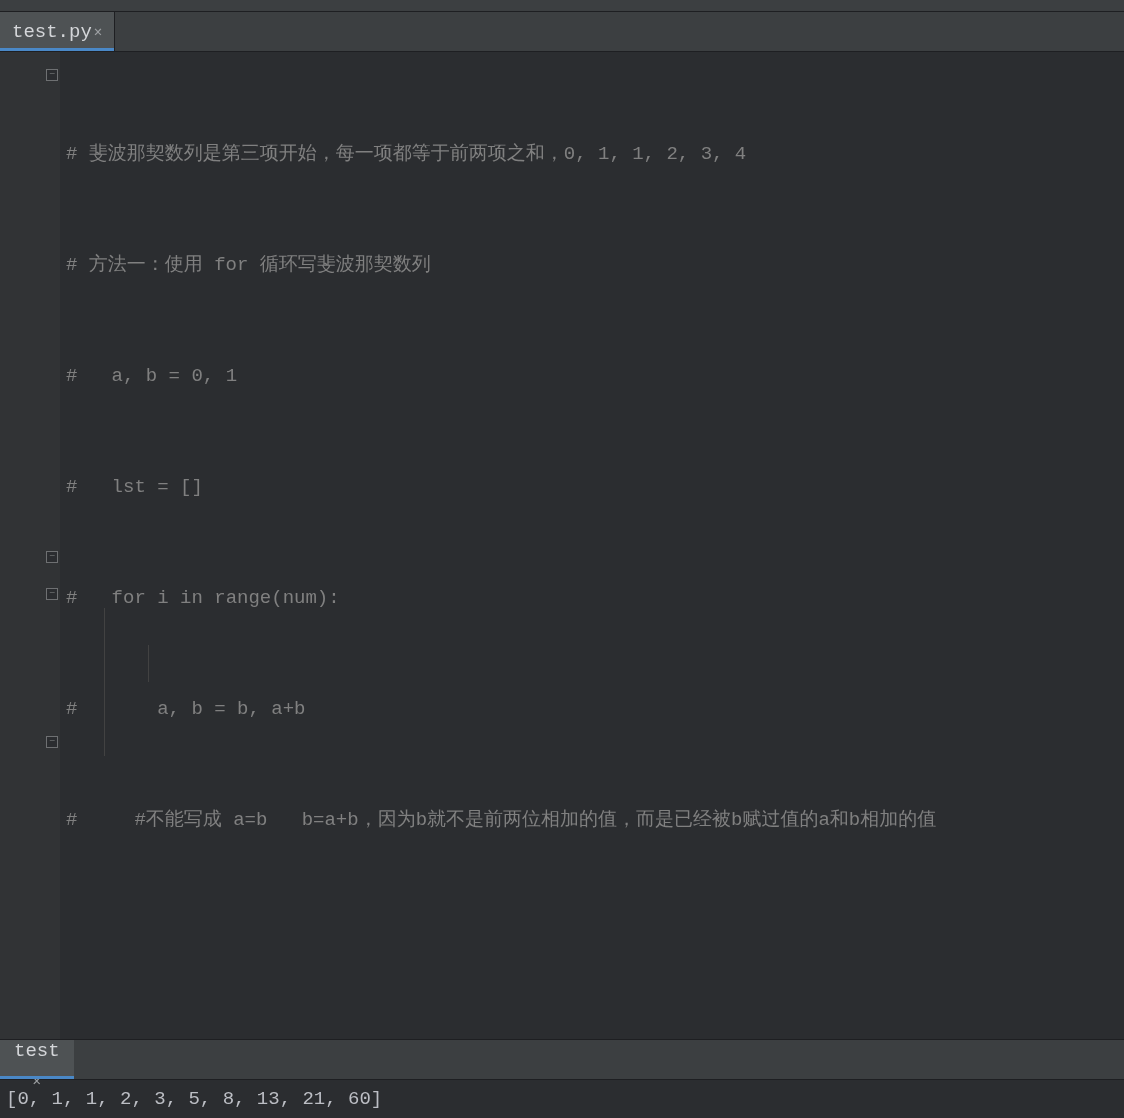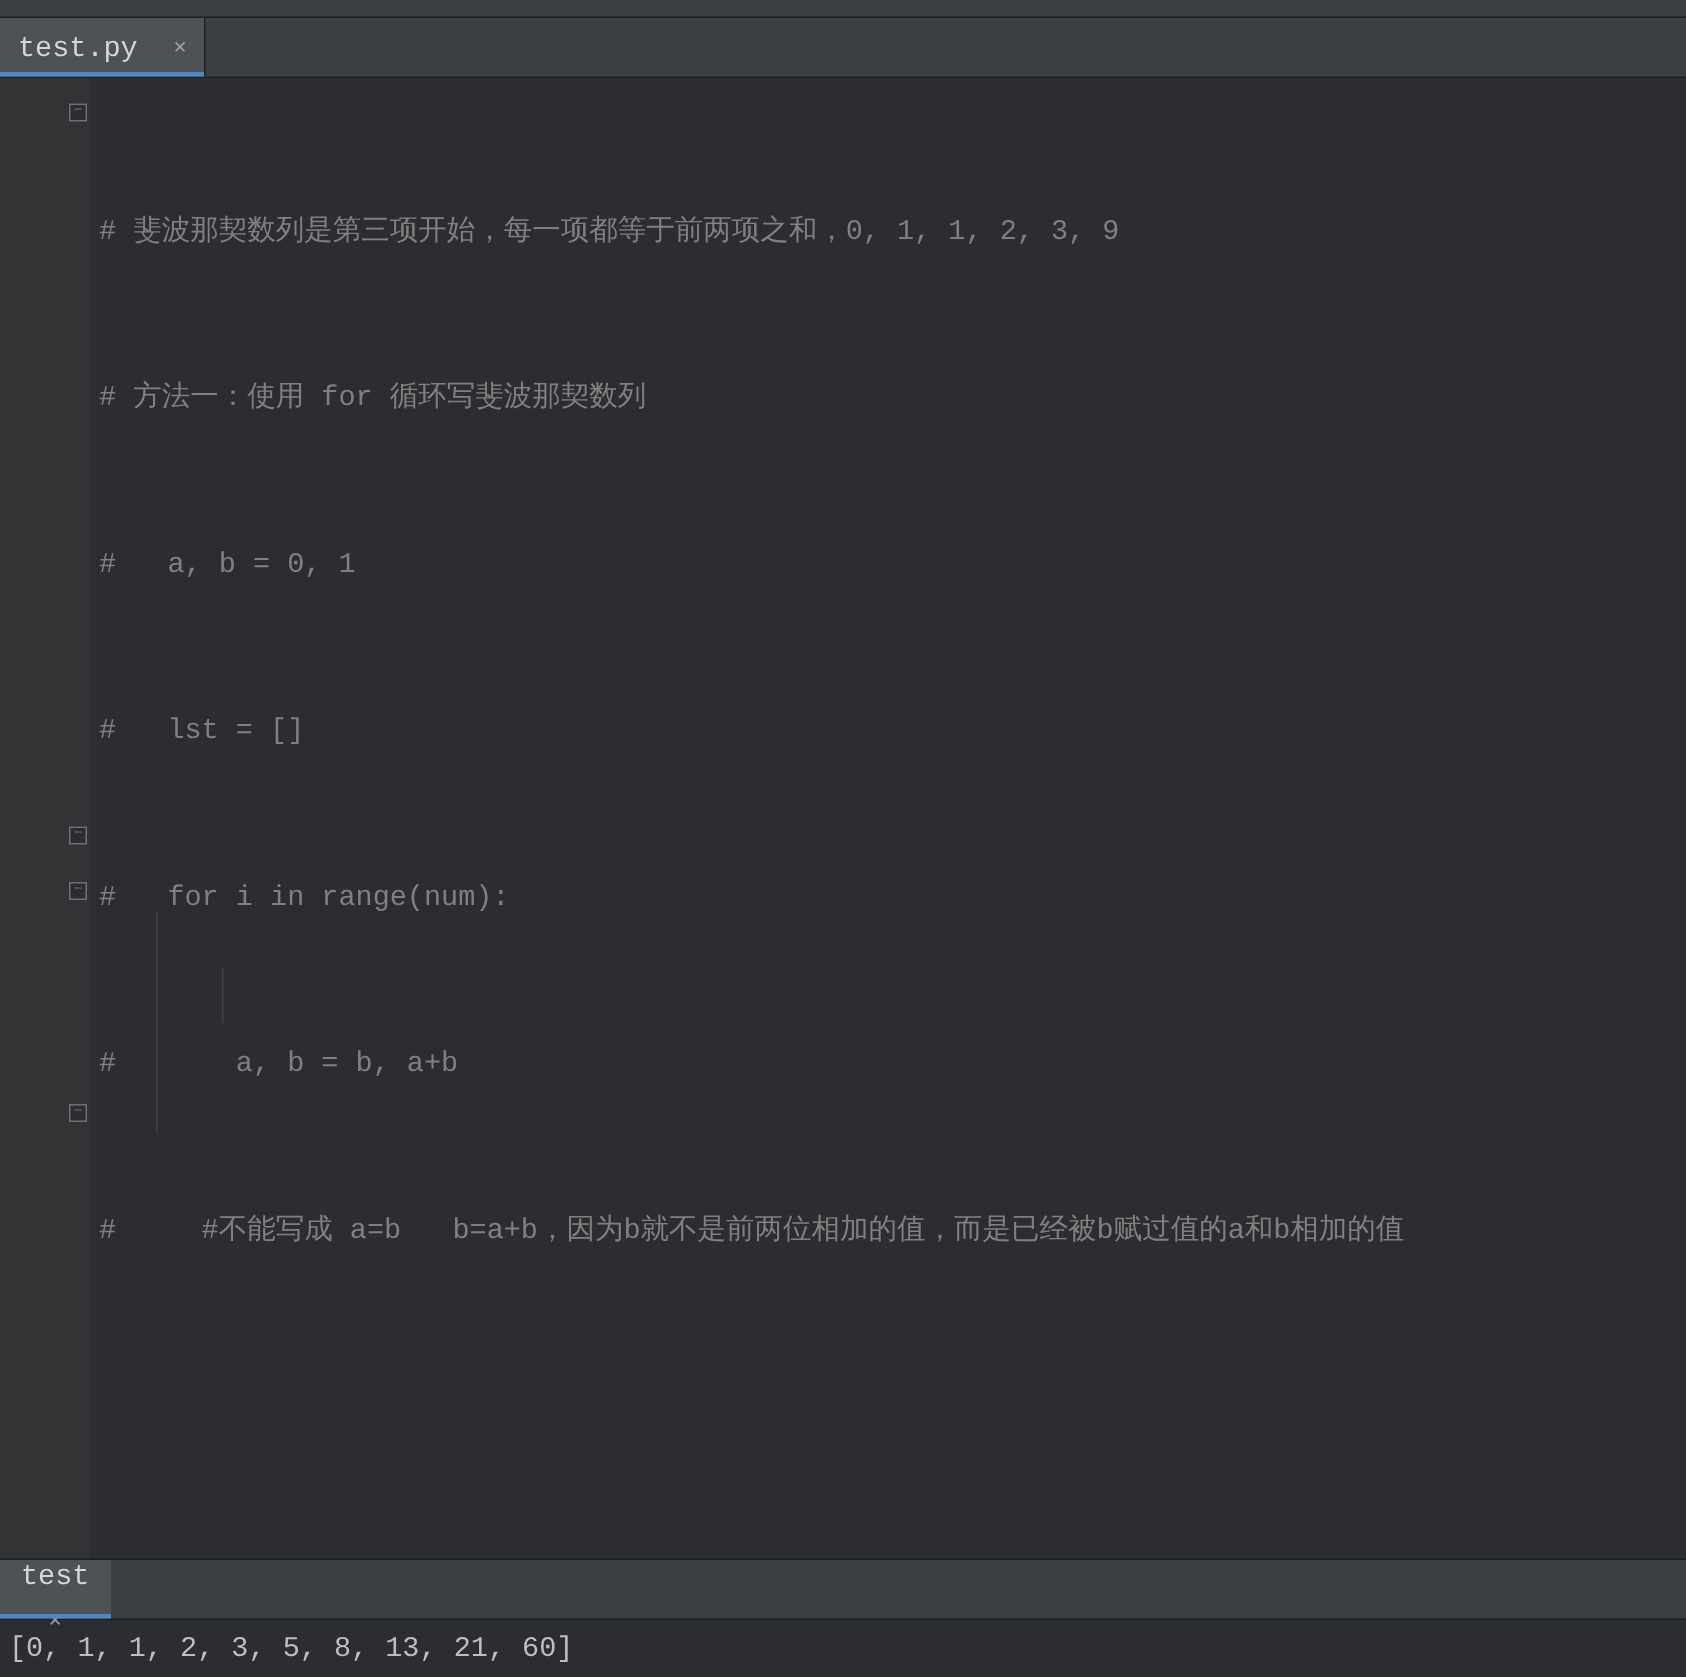--- a/index.html
+++ b/index.html
@@ -25,21 +25,21 @@
     height: 40px;
     border-bottom: 1px solid #1e1f22;
   }
   .file-tab {
     display: flex;
     align-items: center;
     padding: 0 12px;
     background: #4e5254;
     border-right: 1px solid #1e1f22;
     position: relative;
-    gap: 24px;
+    gap: 2px;
   }
   .file-tab.active::before {
     content: "";
     position: absolute;
     bottom: 0;
     left: 0;
     right: 0;
     height: 3px;
     background: #4a88c7;
   }
@@ -144,21 +144,21 @@
 </div>
 
 <div class="editor-area">
   <div class="gutter">
     <div class="fold-marker" style="top:17px;">−</div>
     <div class="fold-marker" style="top:499px;">−</div>
     <div class="fold-marker" style="top:536px;">−</div>
     <div class="fold-marker" style="top:684px;">−</div>
   </div>
   <div class="code-area">
-    <div class="code-line"><span class="comment"># 斐波那契数列是第三项开始，每一项都等于前两项之和，0, 1, 1, 2, 3, 9</span></div>
+    <div class="code-line"><span class="comment"># 斐波那契数列是第三项开始，每一项都等于前两项之和，0, 1, 1, 2, 3, 4</span></div>
     <div class="code-line"><span class="comment"># 方法一：使用 for 循环写斐波那契数列</span></div>
     <div class="code-line"><span class="comment">#   a, b = 0, 1</span></div>
     <div class="code-line"><span class="comment">#   lst = []</span></div>
     <div class="code-line"><span class="comment">#   for i in range(num):</span></div>
     <div class="code-line"><span class="comment">#       a, b = b, a+b</span></div>
     <div class="code-line"><span class="comment">#     #不能写成 a=b   b=a+b，因为b就不是前两位相加的值，而是已经被b赋过值的a和b相加的值</span></div>
     
     
     
     

